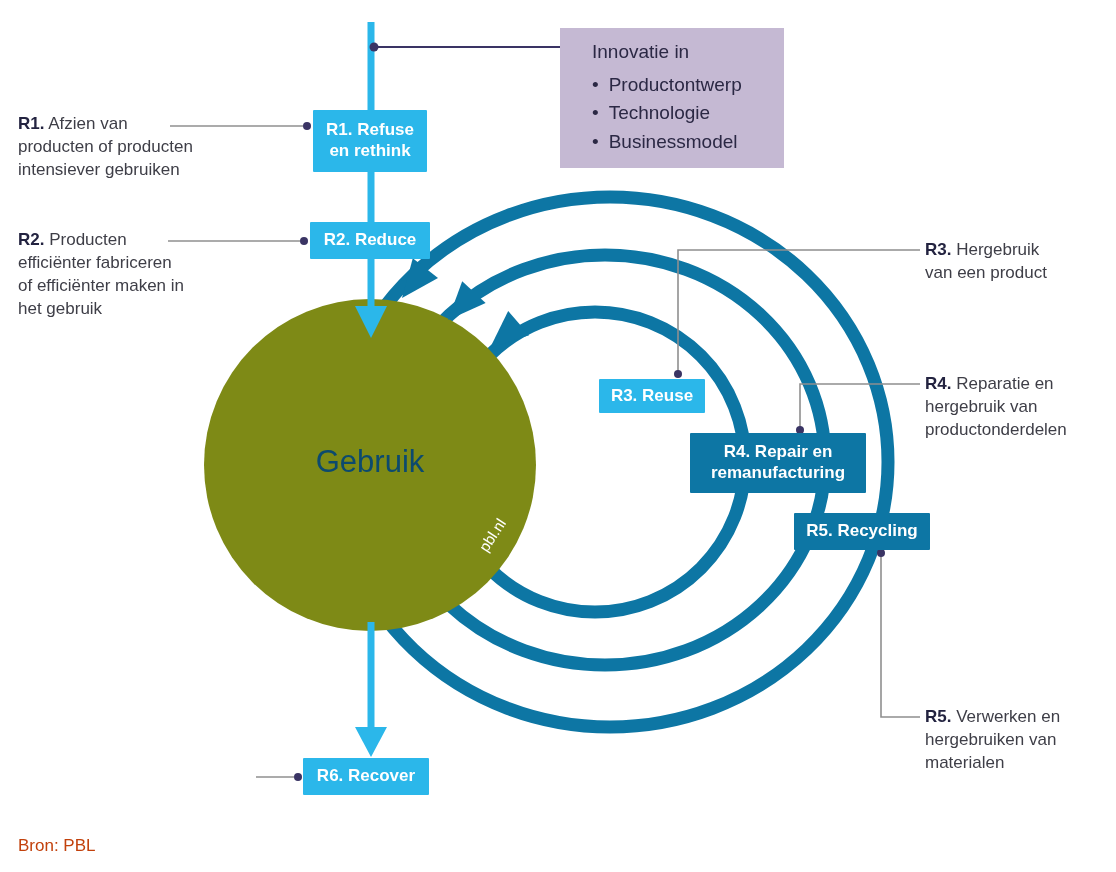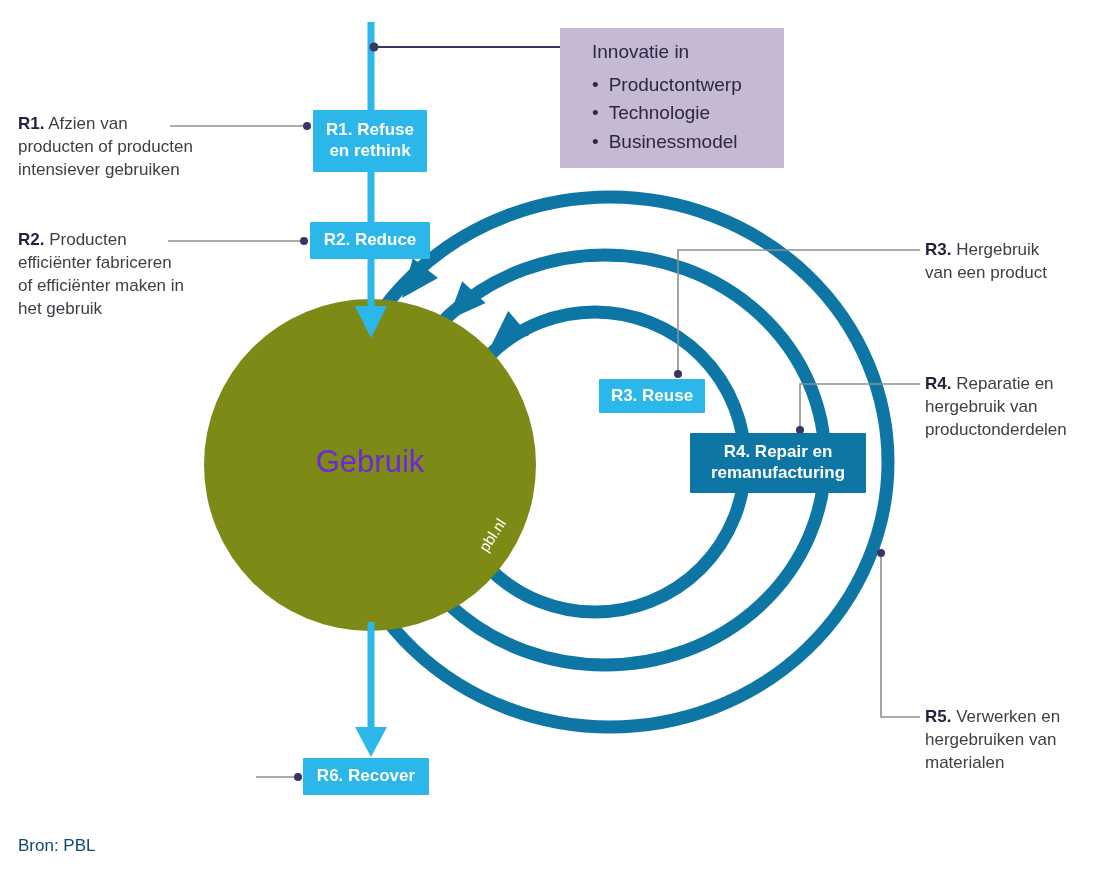--- a/index.html
+++ b/index.html
@@ -18,22 +18,22 @@
   .badge.dark{background:#0d76a4;}
   .note{position:absolute;font-size:17px;line-height:1.36;color:#3e3e47;}
   .note b{color:#232340;}
   .innov{
     position:absolute;background:#c5b9d3;color:#2b2844;font-size:19px;
     line-height:1.5;padding:10px 32px 12px;box-sizing:border-box;
   }
   .innov-title{margin-bottom:4px;}
   .innov ul{list-style:none;margin:2px 0 0;padding:0;}
   .innov li{display:flex;gap:10px;align-items:baseline;}
-  .circle-label{position:absolute;color:#6d28d9;font-size:31px;text-align:center;}
-  .source{position:absolute;font-size:17px;color:#0c4a6e;}
+  .circle-label{position:absolute;color:#0c4a6e;font-size:31px;text-align:center;}
+  .source{position:absolute;font-size:17px;color:#c2410c;}
 </style>
 </head>
 <body>
 
 <div class="canvas">
 
   <svg class="layer" width="1116" height="872" viewBox="0 0 1116 872">
 
     <ellipse cx="610" cy="462" rx="278" ry="265" fill="none" stroke="#0d76a4" stroke-width="13"></ellipse>
     <ellipse cx="605" cy="460" rx="220" ry="205" fill="none" stroke="#0d76a4" stroke-width="13"></ellipse>
@@ -89,20 +89,21 @@
         <span>•</span>
         <span>Businessmodel</span>
       </li>
     </ul>
   </div>
 
   <div class="badge light" style="left:313px;top:110px;width:114px;height:62px;">R1. Refuse en rethink</div>
   <div class="badge light" style="left:310px;top:222px;width:120px;height:37px;">R2. Reduce</div>
   <div class="badge light" style="left:599px;top:379px;width:106px;height:34px;">R3. Reuse</div>
   <div class="badge dark" style="left:690px;top:433px;width:176px;height:60px;">R4. Repair en remanufacturing</div>
+  <div class="badge dark" style="left:794px;top:513px;width:136px;height:37px;">R5. Recycling</div>
   <div class="badge light" style="left:303px;top:758px;width:126px;height:37px;">R6. Recover</div>
 
   <div class="circle-label" style="left:250px;top:444px;width:240px;">Gebruik</div>
 
   <div class="note" style="left:18px;top:112px;width:178px;">
     <b>R1.</b>
     <span>Afzien van producten of producten intensiever gebruiken</span>
   </div>
   <div class="note" style="left:18px;top:228px;width:172px;">
     <b>R2.</b>

